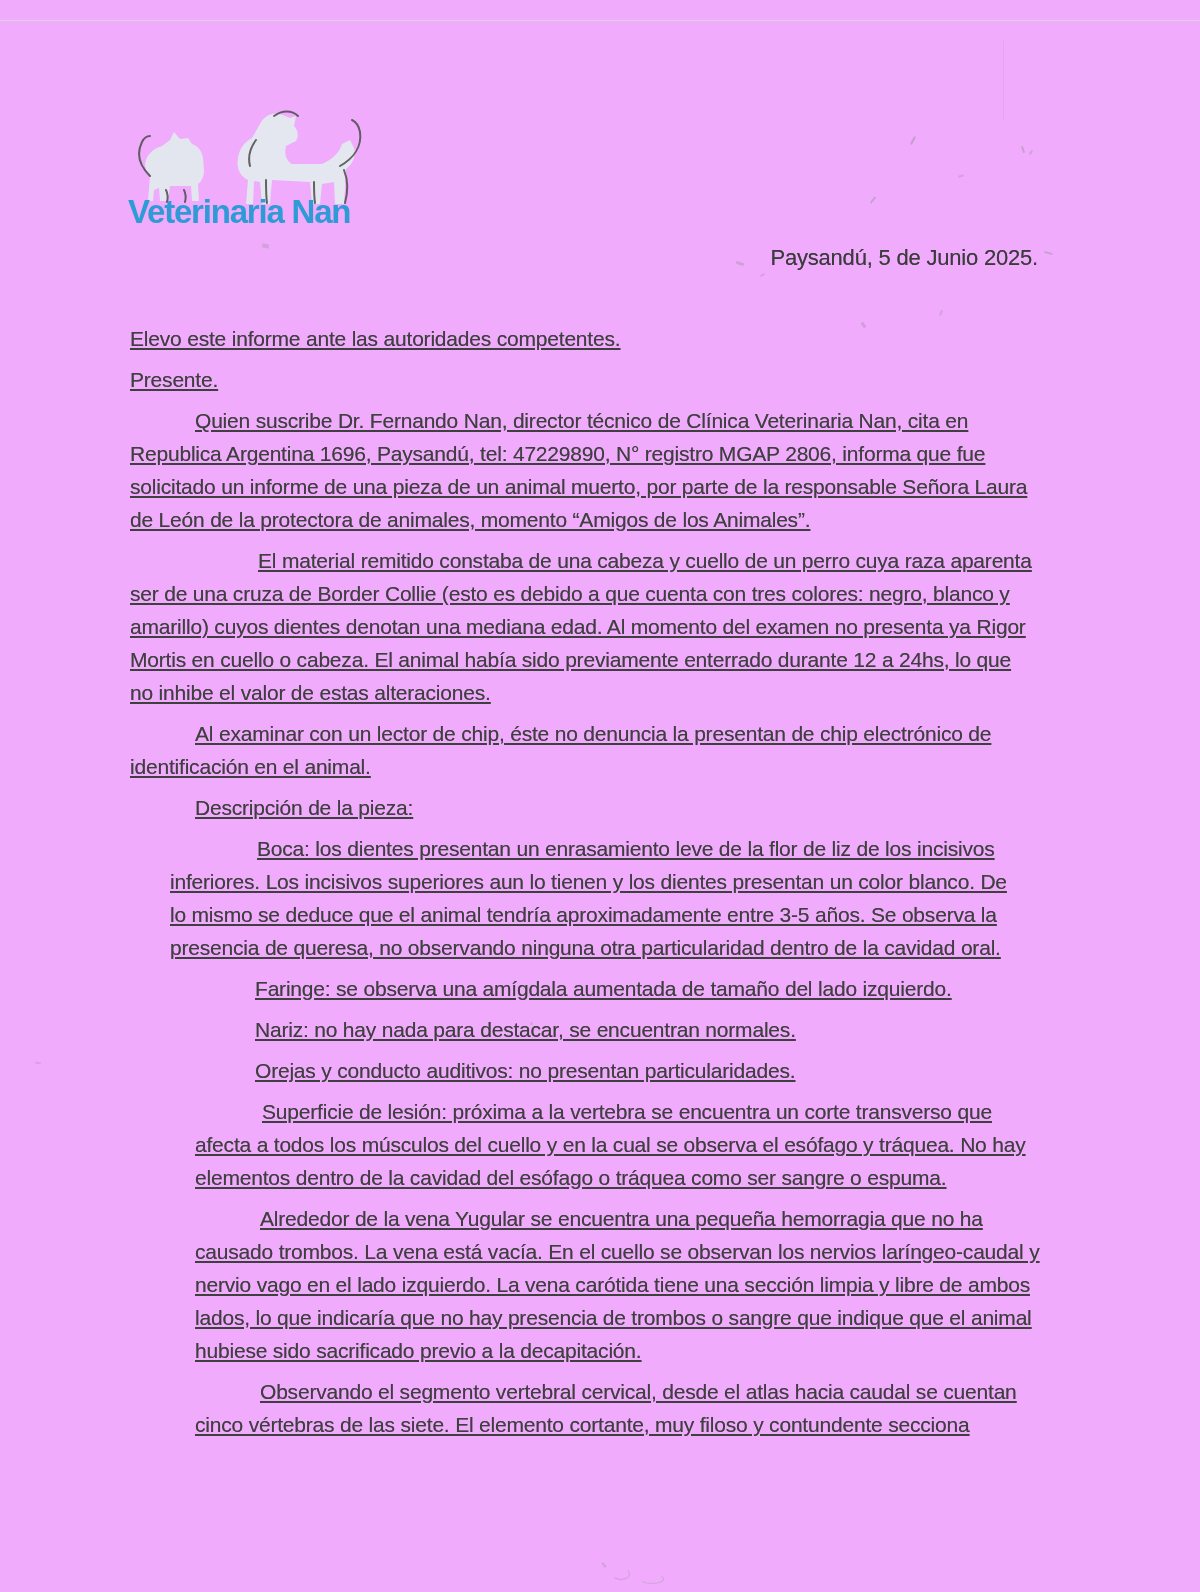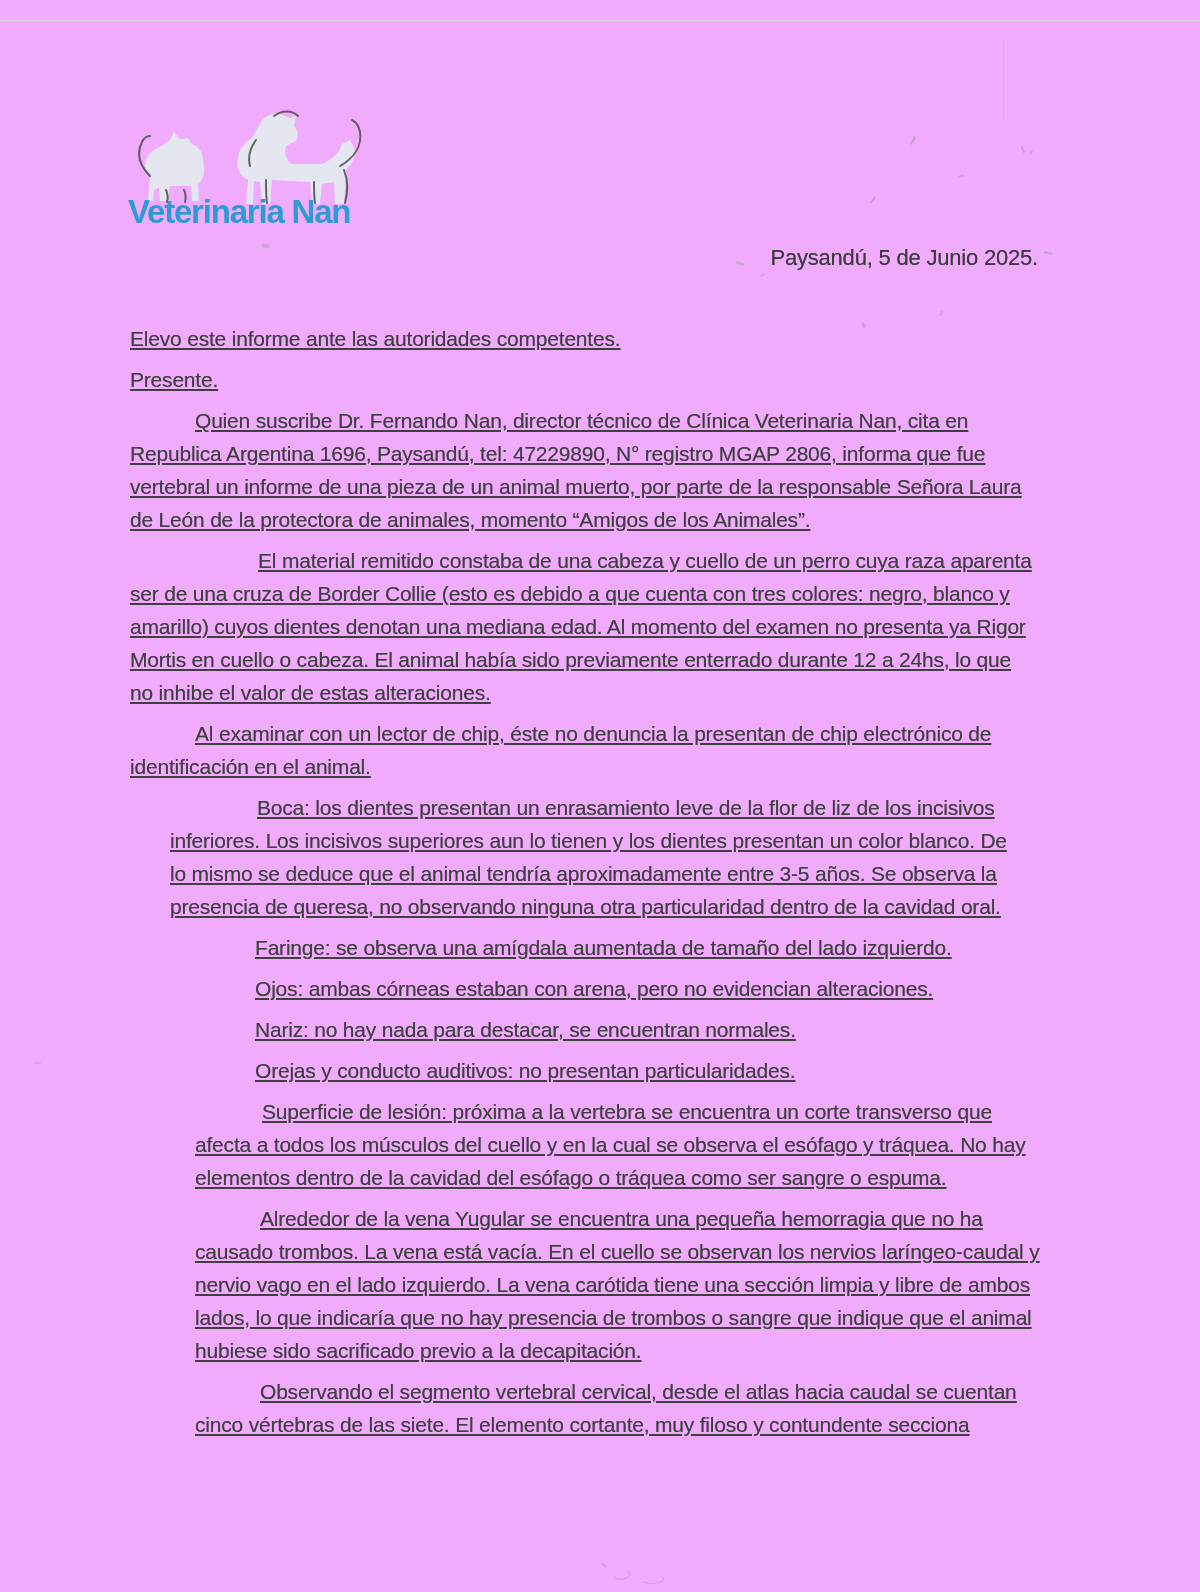--- a/index.html
+++ b/index.html
@@ -77,48 +77,48 @@
 
   <div class="content">
 
     <div class="single" style="margin-left:130px">Elevo este informe ante las autoridades competentes.</div>
 
     <div class="single" style="margin-left:130px">Presente.</div>
 
     <div class="para" style="margin-left:130px; --fi:65px">
         <div class="line first">Quien suscribe Dr. Fernando Nan, director técnico de Clínica Veterinaria Nan, cita en</div>
         <div class="line">Republica Argentina 1696, Paysandú, tel: 47229890, N° registro MGAP 2806, informa que fue</div>
-        <div class="line">vertebral un informe de una pieza de un animal muerto, por parte de la responsable Señora Laura</div>
+        <div class="line">solicitado un informe de una pieza de un animal muerto, por parte de la responsable Señora Laura</div>
         <div class="line">de León de la protectora de animales, momento “Amigos de los Animales”.</div>
       </div>
 
     <div class="para" style="margin-left:130px; --fi:128px">
         <div class="line first">El material remitido constaba de una cabeza y cuello de un perro cuya raza aparenta</div>
         <div class="line">ser de una cruza de Border Collie (esto es debido a que cuenta con tres colores: negro, blanco y</div>
         <div class="line">amarillo) cuyos dientes denotan una mediana edad. Al momento del examen no presenta ya Rigor</div>
         <div class="line">Mortis en cuello o cabeza. El animal había sido previamente enterrado durante 12 a 24hs, lo que</div>
         <div class="line">no inhibe el valor de estas alteraciones.</div>
       </div>
 
     <div class="para" style="margin-left:130px; --fi:65px">
         <div class="line first">Al examinar con un lector de chip, éste no denuncia la presentan de chip electrónico de</div>
         <div class="line">identificación en el animal.</div>
       </div>
 
+    <div class="single" style="margin-left:195px">Descripción de la pieza:</div>
 
     <div class="para" style="margin-left:170px; --fi:87px">
         <div class="line first">Boca: los dientes presentan un enrasamiento leve de la flor de liz de los incisivos</div>
         <div class="line">inferiores. Los incisivos superiores aun lo tienen y los dientes presentan un color blanco. De</div>
         <div class="line">lo mismo se deduce que el animal tendría aproximadamente entre 3-5 años. Se observa la</div>
         <div class="line">presencia de queresa, no observando ninguna otra particularidad dentro de la cavidad oral.</div>
       </div>
 
     <div class="single" style="margin-left:255px">Faringe: se observa una amígdala aumentada de tamaño del lado izquierdo.</div>
 
-    <div class="single" style="margin-left:255px">Ojos: ambas córneas estaban con arena, pero no evidencian alteraciones.</div>
 
     <div class="single" style="margin-left:255px">Nariz: no hay nada para destacar, se encuentran normales.</div>
 
     <div class="single" style="margin-left:255px">Orejas y conducto auditivos: no presentan particularidades.</div>
 
     <div class="para" style="margin-left:195px; --fi:67px">
         <div class="line first">Superficie de lesión: próxima a la vertebra se encuentra un corte transverso que</div>
         <div class="line">afecta a todos los músculos del cuello y en la cual se observa el esófago y tráquea. No hay</div>
         <div class="line">elementos dentro de la cavidad del esófago o tráquea como ser sangre o espuma.</div>
       </div>

